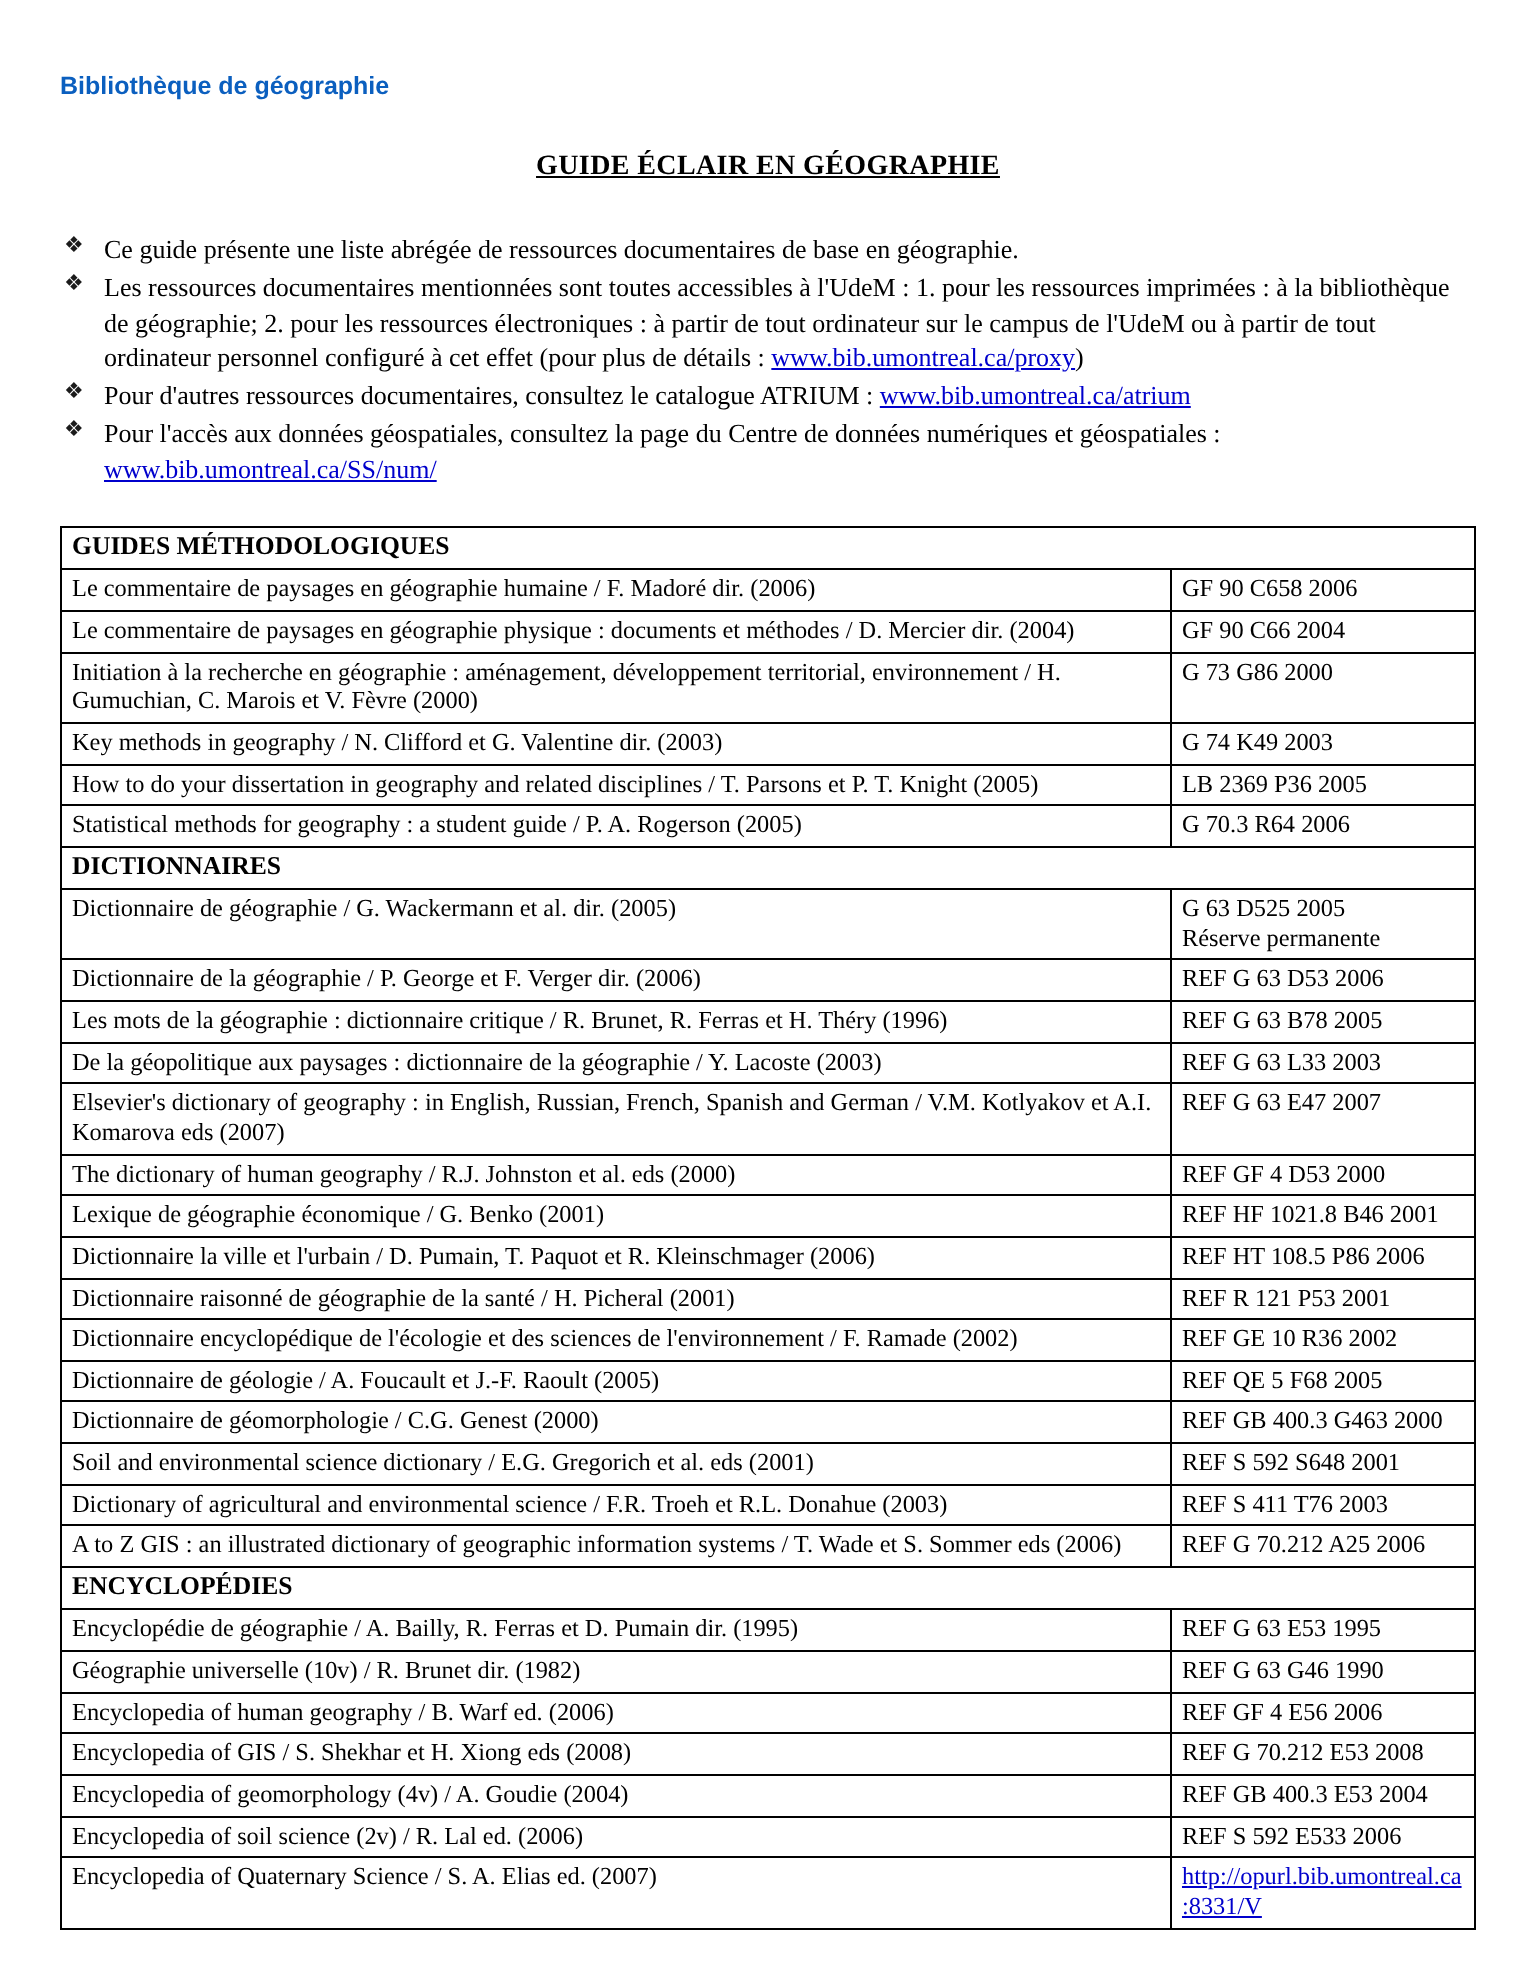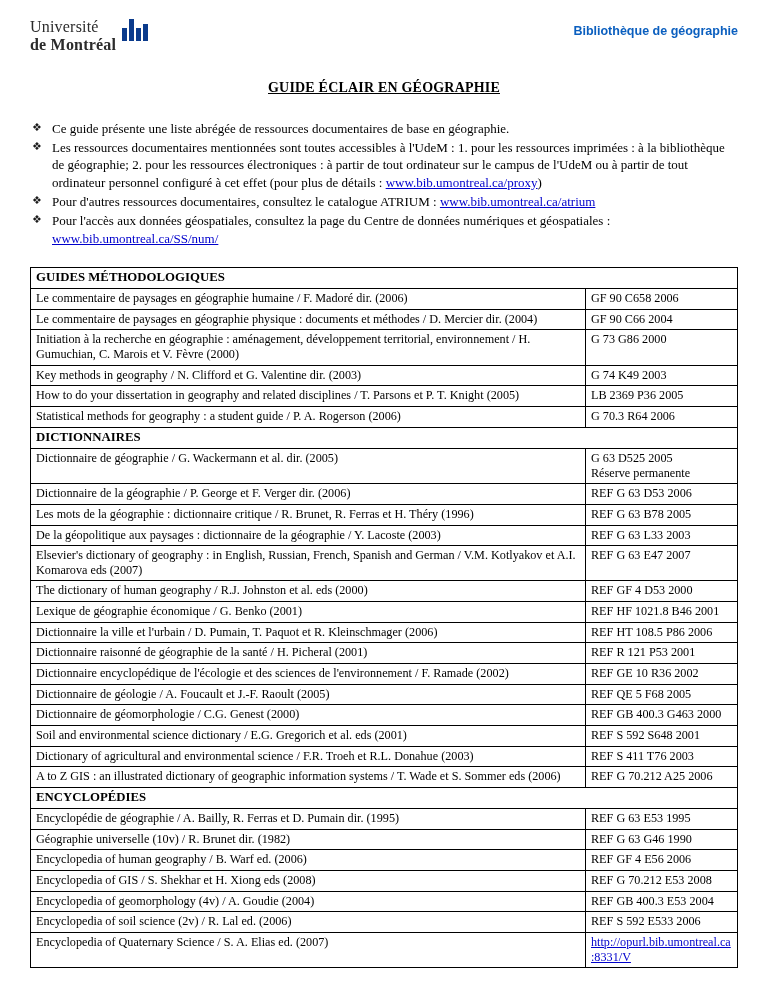--- a/index.html
+++ b/index.html
@@ -56,21 +56,21 @@
   }
   .logo-mark i:nth-child(1) { left: 0;  height: 13px; }
   .logo-mark i:nth-child(2) { left: 7px; height: 22px; }
   .logo-mark i:nth-child(3) { left: 14px; height: 13px; }
   .logo-mark i:nth-child(4) { left: 21px; height: 17px; }
   .biblio-title {
     color: #0b5fbf;
     font-family: "Liberation Sans", sans-serif;
     font-weight: bold;
     font-size: 12.5px;
-    margin-top: 6px;
+    margin-top: 18px;
   }
   
   .doc-title {
     text-align: center;
     font-weight: bold;
     font-size: 14px;
     text-decoration: underline;
     letter-spacing: 0.2px;
     margin: 4px 0 24px 0;
   }
@@ -118,32 +118,20 @@
   }
   .col-call-a { width: 152px; }
   .col-call-b { width: 240px; }
 </style>
 </head>
 <body>
 
 <div class="page">
 
   <div class="header">
-    <div class="logo">
-      <div class="logo-text">
-        <span class="l1">Université</span>
-        <span class="l2">de Montréal</span>
-      </div>
-      <div class="logo-mark">
-          <i></i>
-          <i></i>
-          <i></i>
-          <i></i>
-        </div>
-    </div>
     <div class="biblio-title">Bibliothèque de géographie</div>
   </div>
 
   <div class="doc-title">GUIDE ÉCLAIR EN GÉOGRAPHIE</div>
 
   <div class="intro">
       <div class="bullet"><span class="mark">❖</span><span>Ce guide présente une liste abrégée de ressources documentaires de base en géographie.</span></div>
       <div class="bullet"><span class="mark">❖</span><span>Les ressources documentaires mentionnées sont toutes accessibles à l'UdeM : </span><span class="b">1. pour les ressources imprimées</span><span> : à la bibliothèque de géographie; </span><span class="b">2. pour les ressources électroniques</span><span> : à partir de tout ordinateur sur le campus de l'UdeM ou à partir de tout ordinateur personnel configuré à cet effet (pour plus de détails : </span><a href="#">www.bib.umontreal.ca/proxy</a><span>)</span></div>
       <div class="bullet"><span class="mark">❖</span><span>Pour d'autres ressources documentaires, consultez le catalogue ATRIUM : </span><a href="#">www.bib.umontreal.ca/atrium</a></div>
       <div class="bullet"><span class="mark">❖</span><span>Pour l'accès aux données géospatiales, consultez la page du Centre de données numériques et géospatiales : </span><a href="#">www.bib.umontreal.ca/SS/num/</a></div>
@@ -182,21 +170,21 @@
             <div>G 74 K49 2003</div>
           </td>
         </tr>
         <tr>
           <td>How to do your dissertation in geography and related disciplines / T. Parsons et P. T. Knight (2005)</td>
           <td class="col-call-a">
             <div>LB 2369 P36 2005</div>
           </td>
         </tr>
         <tr>
-          <td>Statistical methods for geography : a student guide / P. A. Rogerson (2006)</td>
+          <td>Statistical methods for geography : a student guide / P. A. Rogerson (2005)</td>
           <td class="col-call-a">
             <div>G 70.3 R64 2006</div>
           </td>
         </tr>
         <tr>
           <td class="section" colspan="2">DICTIONNAIRES</td>
         </tr>
         <tr>
           <td>Dictionnaire de géographie / G. Wackermann et al. dir. (2005)</td>
           <td class="col-call-a">

